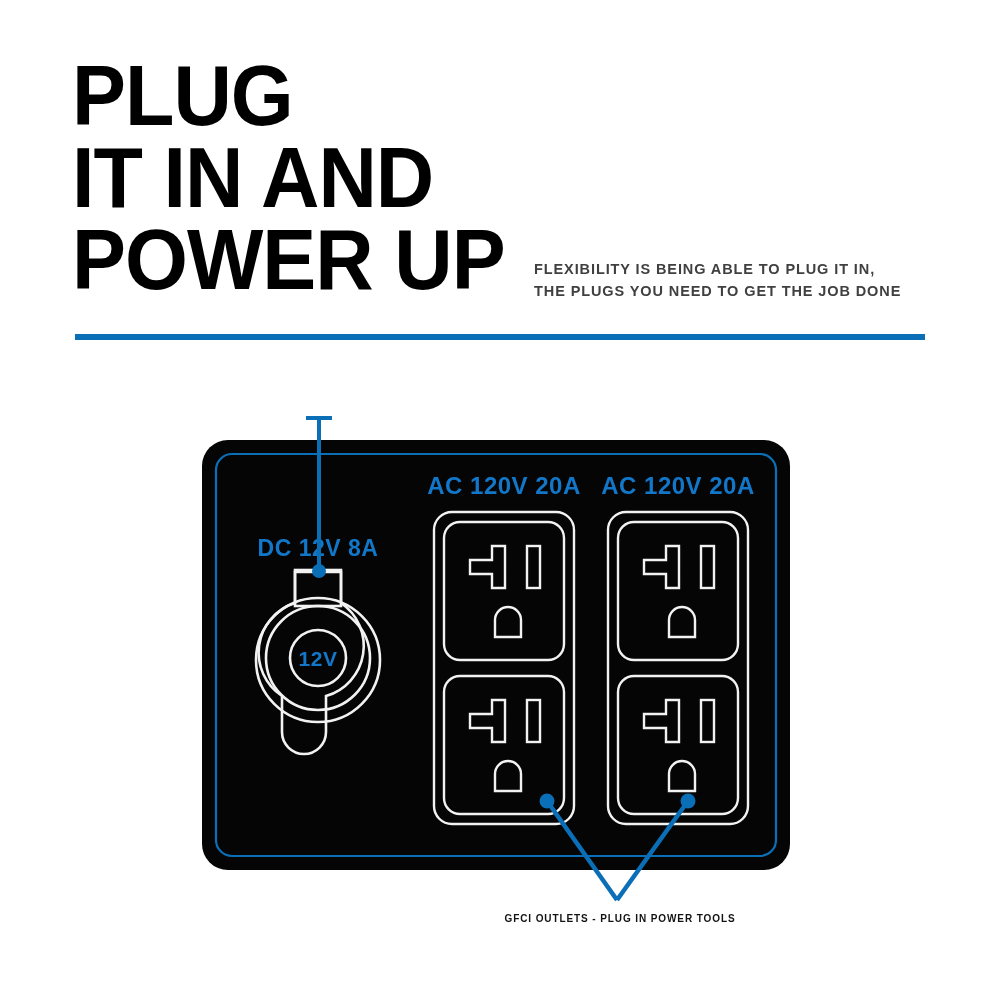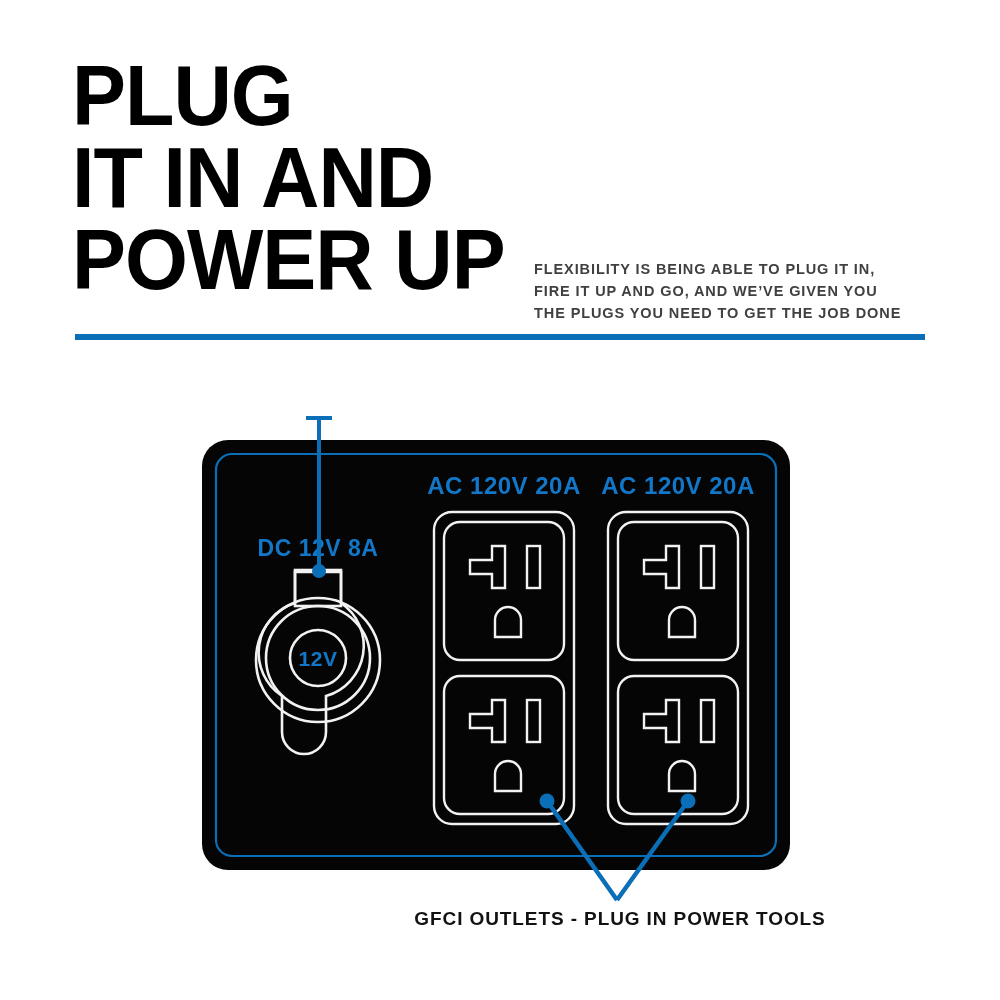--- a/index.html
+++ b/index.html
@@ -97,21 +97,21 @@
   .callout-bottom {
     position: absolute;
     left: 300px;
     top: 910px;
     width: 640px;
     text-align: center;
   }
   .callout-bottom .cl {
     display: block;
     font-weight: 700;
-    font-size: 19px;
+    font-size: 10px;
     line-height: 17px;
     letter-spacing: 0.9px;
     color: #121212;
     text-transform: uppercase;
     white-space: nowrap;
   }
 
   
   .panel-art {
     position: absolute;
@@ -134,21 +134,20 @@
 <div class="page">
 
   <div class="headline">
     <span class="headline-line">PLUG</span>
     <span class="headline-line">IT IN AND</span>
     <span class="headline-line">POWER UP</span>
   </div>
 
   <div class="deck">
     <span class="deck-line">FLEXIBILITY IS BEING ABLE TO PLUG IT IN,</span>
-    <span class="deck-line">FIRE IT UP AND GO, AND WE’VE GIVEN YOU</span>
     <span class="deck-line">THE PLUGS YOU NEED TO GET THE JOB DONE</span>
   </div>
 
   <div class="rule"></div>
 
 
   <div class="callout-bottom">
     <span class="cl">GFCI OUTLETS - PLUG IN POWER TOOLS</span>
   </div>
 

